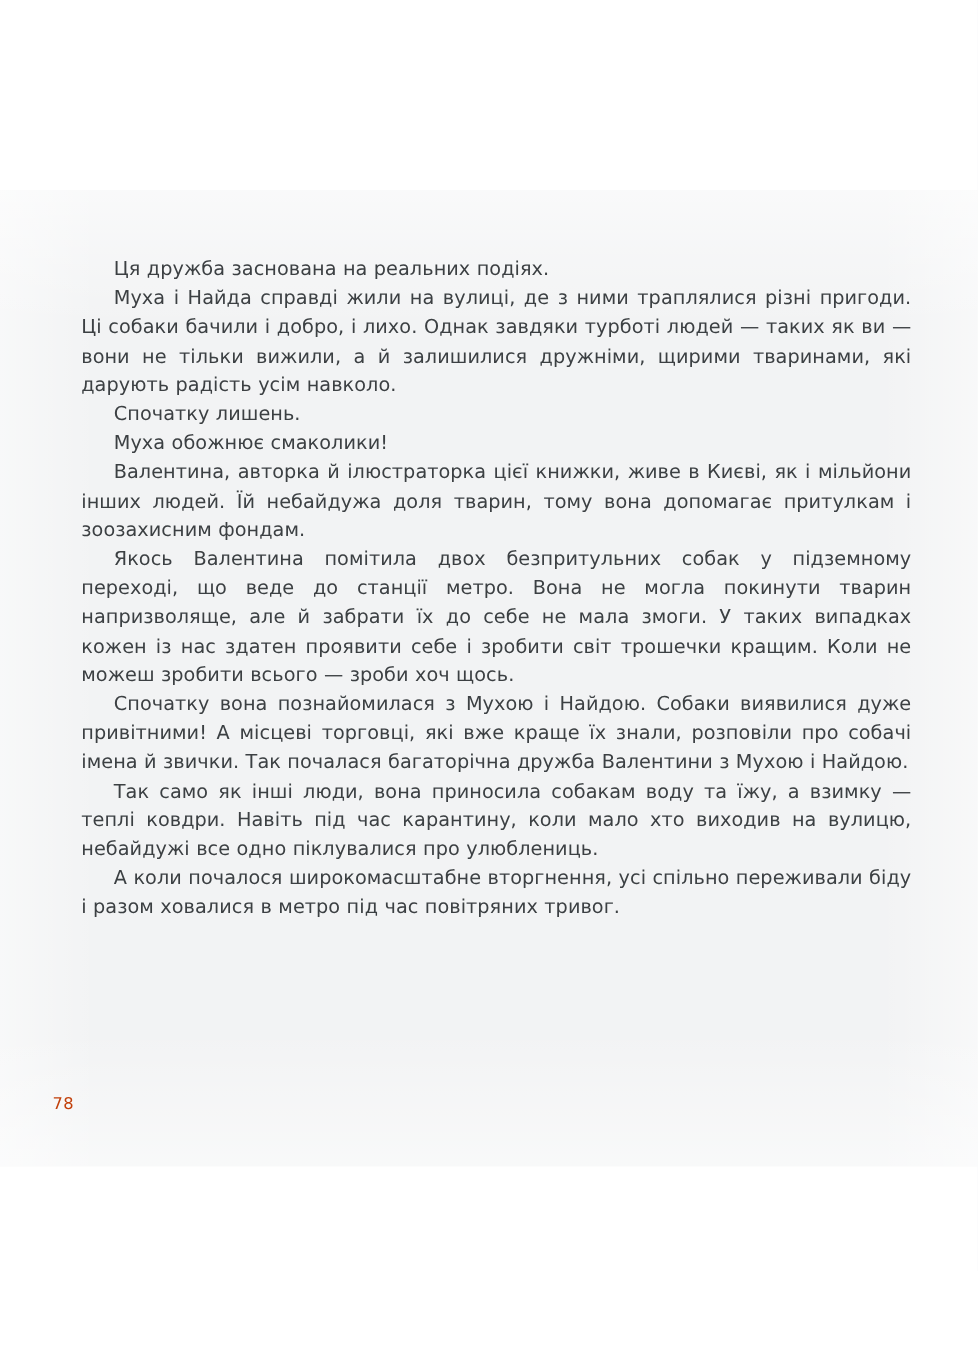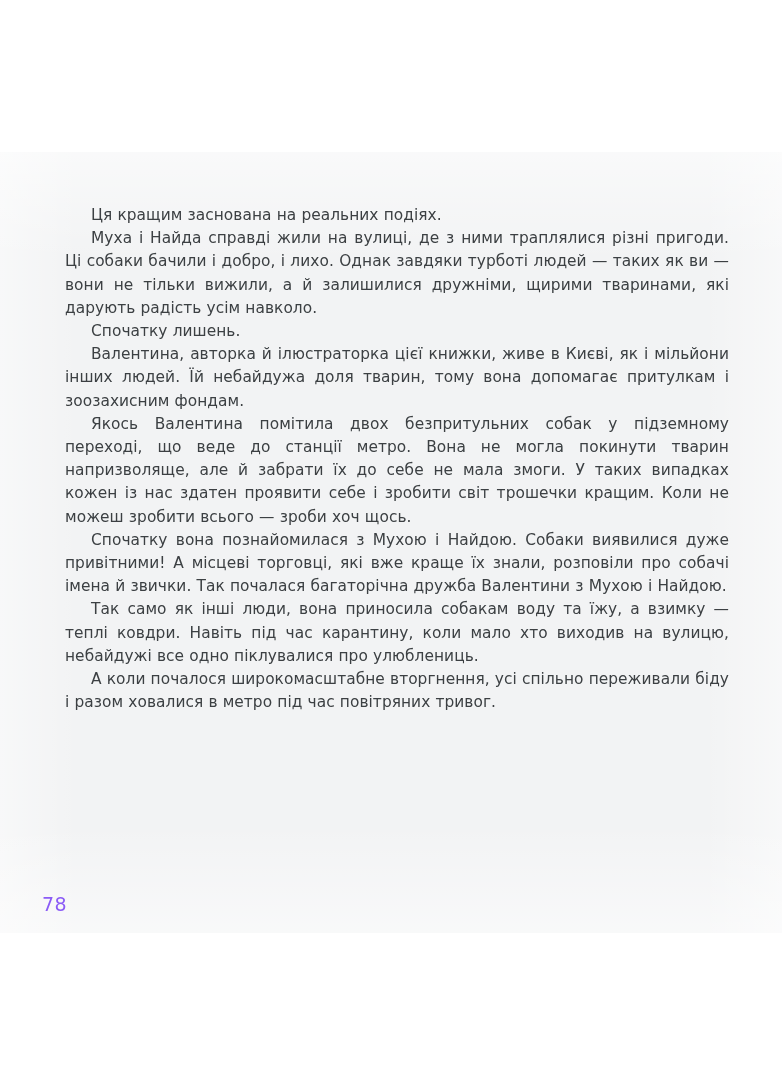--- a/index.html
+++ b/index.html
@@ -54,36 +54,37 @@
     -webkit-font-smoothing: antialiased;
   }
   
   .para.short {
     text-align: left;
   }
 
   #page-number {
     position: absolute;
     left: 42px;
-    top: 744px;          
-    font-size: 19px;
+    top: 724px;          
+    font-size: 13px;
     line-height: 16px;
-    color: #8b5cf6;
+    color: #c2410c;
     letter-spacing: 0.4px;
   }
 </style>
 </head>
 <body>
 
 <div id="page-sheet">
 
   <div id="text-column">
-    <p class="para short">Ця кращим заснована на реальних подіях.</p>
+    <p class="para short">Ця дружба заснована на реальних подіях.</p>
     <p class="para">Муха і Найда справді жили на вулиці, де з ними траплялися різні пригоди. Ці собаки бачили і добро, і лихо. Однак завдяки турботі людей — таких як ви — вони не тільки вижили, а й залишилися дружніми, щирими тваринами, які дарують радість усім навколо.</p>
     <p class="para short">Спочатку лишень.</p>
+    <p class="para short">Муха обожнює смаколики!</p>
     <p class="para">Валентина, авторка й ілюстраторка цієї книжки, живе в Києві, як і мільйони інших людей. Їй небайдужа доля тварин, тому вона допомагає притулкам і зоозахисним фондам.</p>
     <p class="para">Якось Валентина помітила двох безпритульних собак у підземному переході, що веде до станції метро. Вона не могла покинути тварин напризволяще, але й забрати їх до себе не мала змоги. У таких випадках кожен із нас здатен проявити себе і зробити світ трошечки кращим. Коли не можеш зробити всього — зроби хоч щось.</p>
     <p class="para">Спочатку вона познайомилася з Мухою і Найдою. Собаки виявилися дуже привітними! А місцеві торговці, які вже краще їх знали, розповіли про собачі імена й звички. Так почалася багаторічна дружба Валентини з Мухою і Найдою.</p>
     <p class="para">Так само як інші люди, вона приносила собакам воду та їжу, а взимку — теплі ковдри. Навіть під час карантину, коли мало хто виходив на вулицю, небайдужі все одно піклувалися про улюблениць.</p>
     <p class="para">А коли почалося широкомасштабне вторгнення, усі спільно переживали біду і разом ховалися в метро під час повітряних тривог.</p>
   </div>
 
   <div id="page-number">78</div>
 
 </div>

